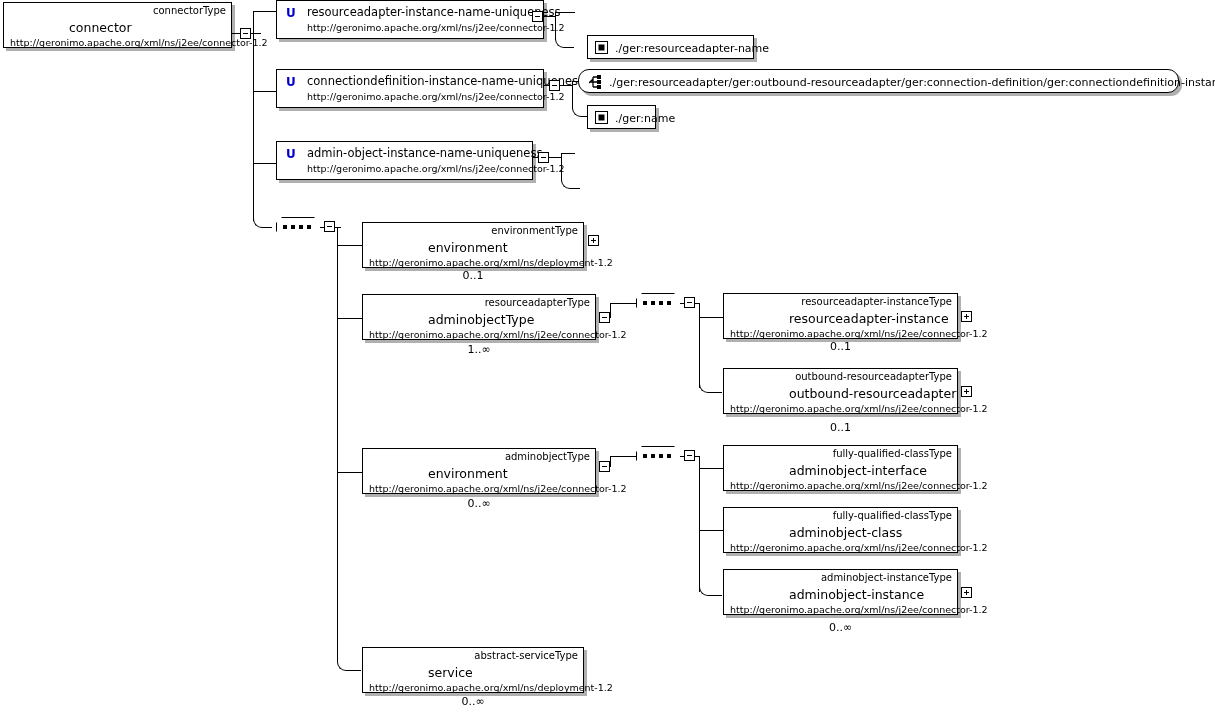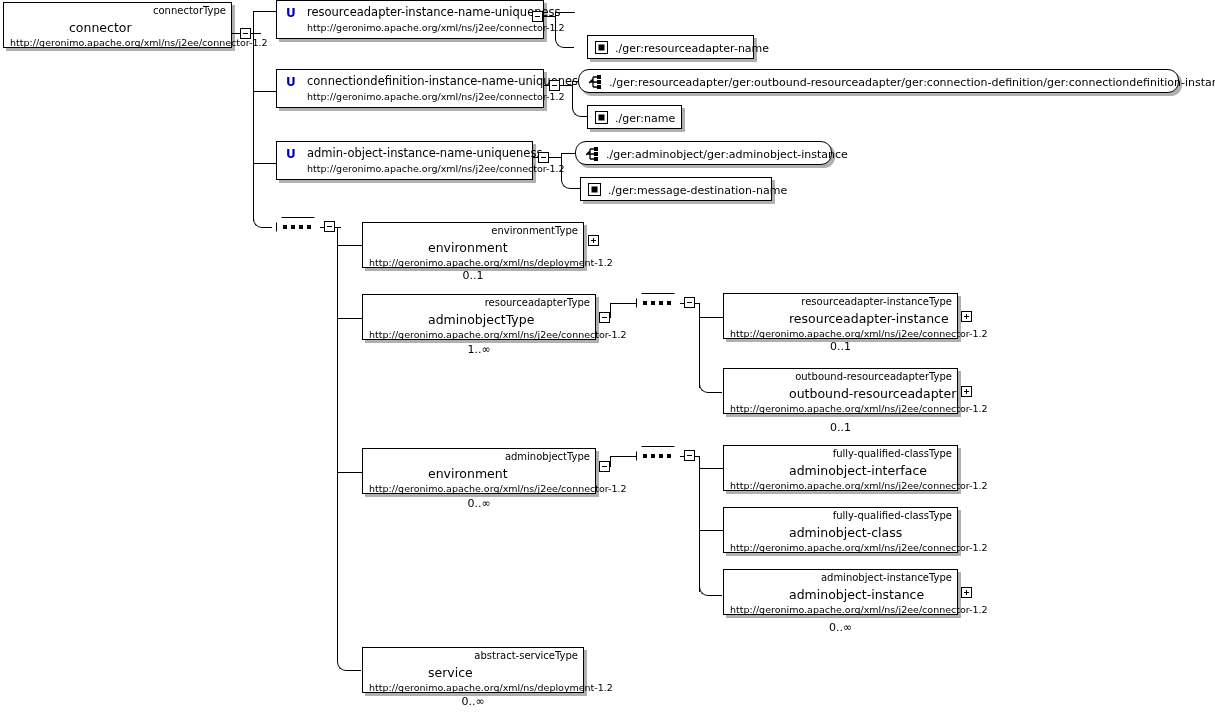--- a/index.html
+++ b/index.html
@@ -111,56 +111,40 @@
 
   <div class="selbox" style="left:578px;top:69px;width:601px;height:24px;">
     <svg class="icn" style="left:10px;top:4px;" width="16" height="16" viewBox="0 0 16 16">
       <path d="M1 8 L4 8 M4 3 L4 13 M4 3 L8 3 M4 8 L8 8 M4 13 L8 13 M0 9 L4 5" stroke="#000" stroke-width="1.3" fill="none"></path>
       <rect x="8" y="1" width="4" height="4" fill="#000"></rect>
       <rect x="8" y="6" width="4" height="4" fill="#000"></rect>
       <rect x="8" y="11" width="4" height="4" fill="#000"></rect>
     </svg>
     <span class="xpath" style="left:30px;top:7px;">./ger:resourceadapter/ger:outbound-resourceadapter/ger:connection-definition/ger:connectiondefinition-instance</span>
   </div>
-  <div class="fldbox" style="left:587px;top:105px;width:95px;height:24px;">
+  <div class="fldbox" style="left:587px;top:105px;width:69px;height:24px;">
     <svg class="icn" style="left:7px;top:5px;" width="13" height="13" viewBox="0 0 13 13">
       <rect x="0.5" y="0.5" width="12" height="12" fill="#fff" stroke="#000"></rect>
       <rect x="3.5" y="3.5" width="6" height="6" fill="#000"></rect>
     </svg>
     <span class="xpath" style="left:27px;top:7px;">./ger:name</span>
   </div>
 
   <div class="ubox" style="left:276px;top:141px;width:257px;height:39px;">
     <span class="uglyph">U</span>
     <span class="uname">admin-object-instance-name-uniqueness</span>
     <span class="uns">http://geronimo.apache.org/xml/ns/j2ee/connector-1.2</span>
   </div>
   <div class="tog" style="left:538px;top:152px;"></div>
   <div class="ln lnh" style="left:533px;top:157px;width:6px;"></div>
   <div class="ln lnh" style="left:549px;top:157px;width:12px;"></div>
   <div class="ln lnv" style="left:561px;top:153px;height:28px;"></div>
   <div class="ln lnh" style="left:561px;top:153px;width:14px;"></div>
   <div class="elbow" style="left:561px;top:179px;width:18px;height:9px;"></div>
 
-  <div class="selbox" style="left:575px;top:141px;width:257px;height:24px;">
-    <svg class="icn" style="left:10px;top:4px;" width="16" height="16" viewBox="0 0 16 16">
-      <path d="M1 8 L4 8 M4 3 L4 13 M4 3 L8 3 M4 8 L8 8 M4 13 L8 13 M0 9 L4 5" stroke="#000" stroke-width="1.3" fill="none"></path>
-      <rect x="8" y="1" width="4" height="4" fill="#000"></rect>
-      <rect x="8" y="6" width="4" height="4" fill="#000"></rect>
-      <rect x="8" y="11" width="4" height="4" fill="#000"></rect>
-    </svg>
-    <span class="xpath" style="left:30px;top:7px;">./ger:adminobject/ger:adminobject-instance</span>
-  </div>
-  <div class="fldbox" style="left:580px;top:177px;width:192px;height:24px;">
-    <svg class="icn" style="left:7px;top:5px;" width="13" height="13" viewBox="0 0 13 13">
-      <rect x="0.5" y="0.5" width="12" height="12" fill="#fff" stroke="#000"></rect>
-      <rect x="3.5" y="3.5" width="6" height="6" fill="#000"></rect>
-    </svg>
-    <span class="xpath" style="left:27px;top:7px;">./ger:message-destination-name</span>
-  </div>
 
   <div class="seq" style="left:276px;top:217px;">
     <div class="seqshape"></div>
     <div class="seqdots">
       <i style="left:0;"></i>
         <i style="left:8px;"></i>
         <i style="left:16px;"></i>
         <i style="left:24px;"></i>
     </div>
   </div>

